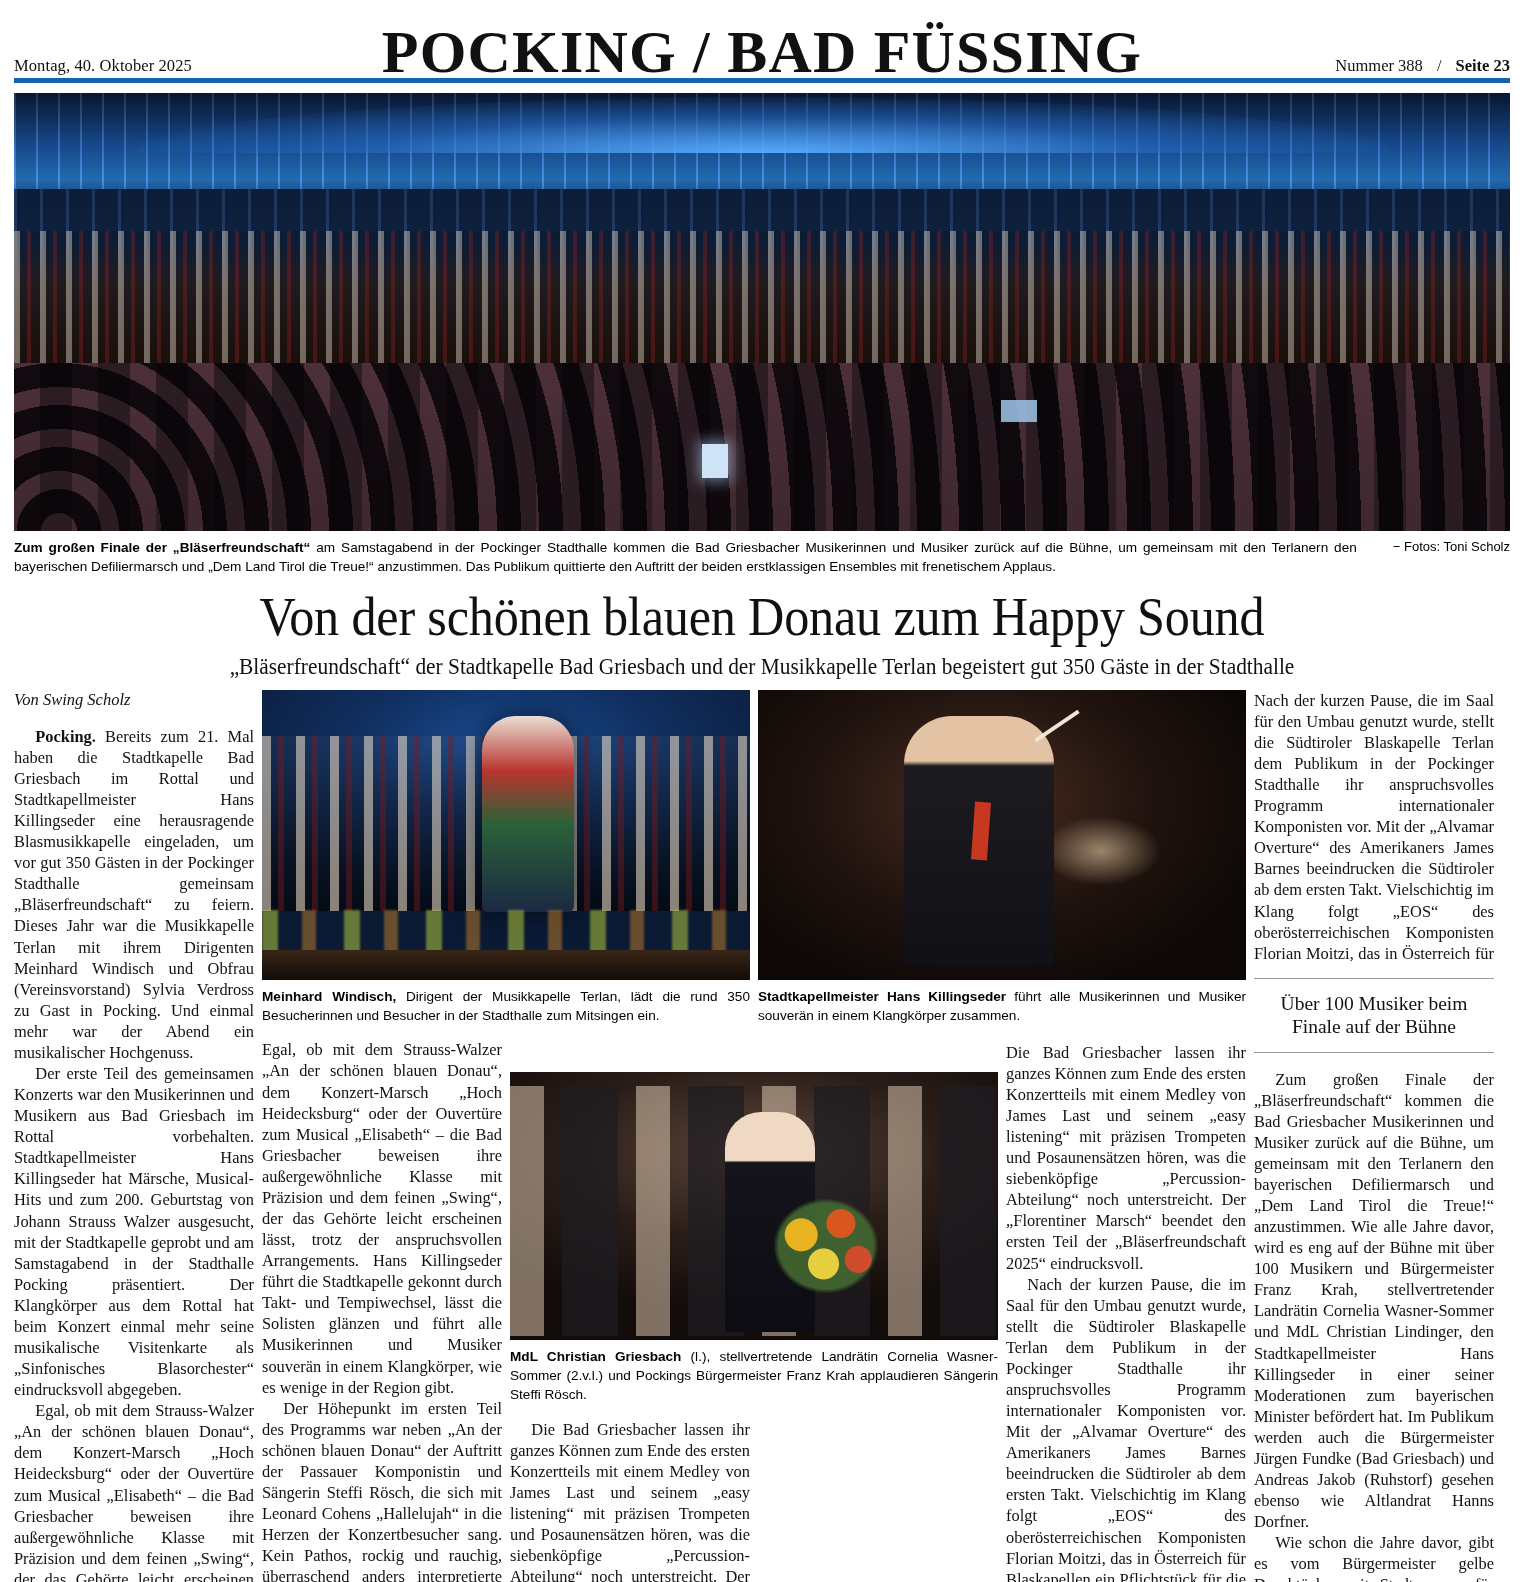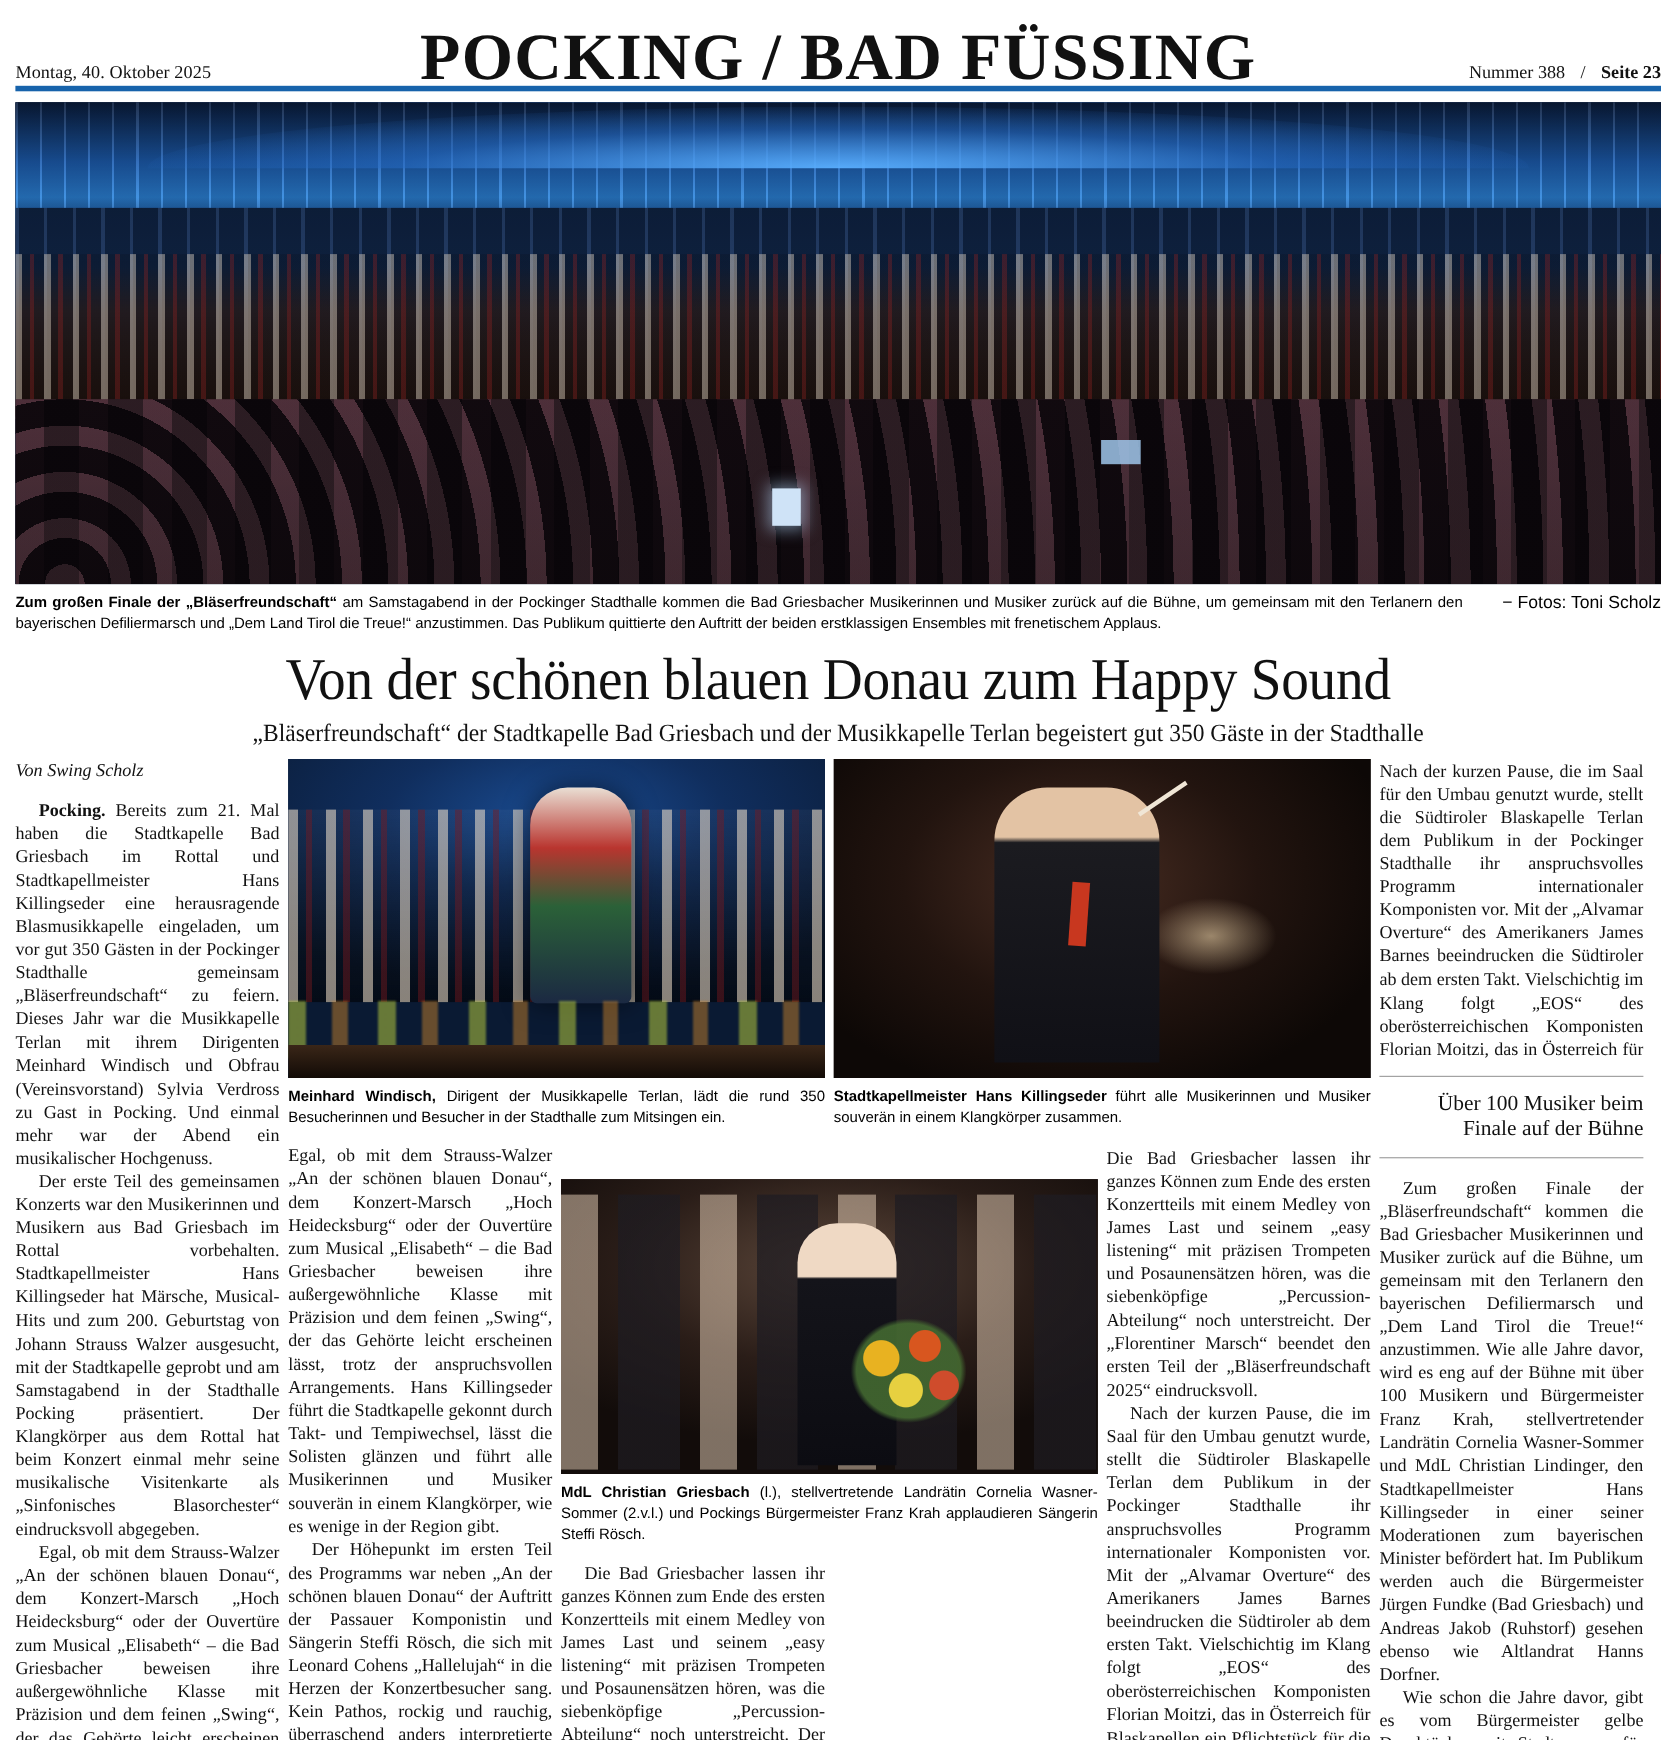--- a/index.html
+++ b/index.html
@@ -123,21 +123,21 @@
     color: #000;
     text-align: justify;
   }
   .cap b { font-weight: bold; }
   .hero-cap {
     padding: 7px 14px 0 14px;
     position: relative;
   }
   .hero-cap .credit {
     float: right;
-    font-size: 16px;
+    font-size: 13px;
     margin-left: 36px;
   }
 
   
   .headline {
     text-align: center;
     font-size: 54px;
     line-height: 1.04;
     font-weight: normal;
     margin: 12px 14px 0 14px;
@@ -182,21 +182,21 @@
     text-align: justify;
     margin: 0;
     text-indent: 1.3em;
     hyphens: auto;
     -webkit-hyphens: auto;
   }
   p.body.noindent { text-indent: 0; }
   p.body b { font-weight: bold; }
 
   .crosshead {
-    text-align: right;
+    text-align: center;
     font-size: 19.5px;
     line-height: 1.2;
     padding: 13px 0 13px 0;
     margin: 16px 0 16px 0;
     border-top: 1px solid #9a9a9a;
     border-bottom: 1px solid #9a9a9a;
   }
 
   
   .colphoto { width: 100%; position: relative; overflow: hidden; }

